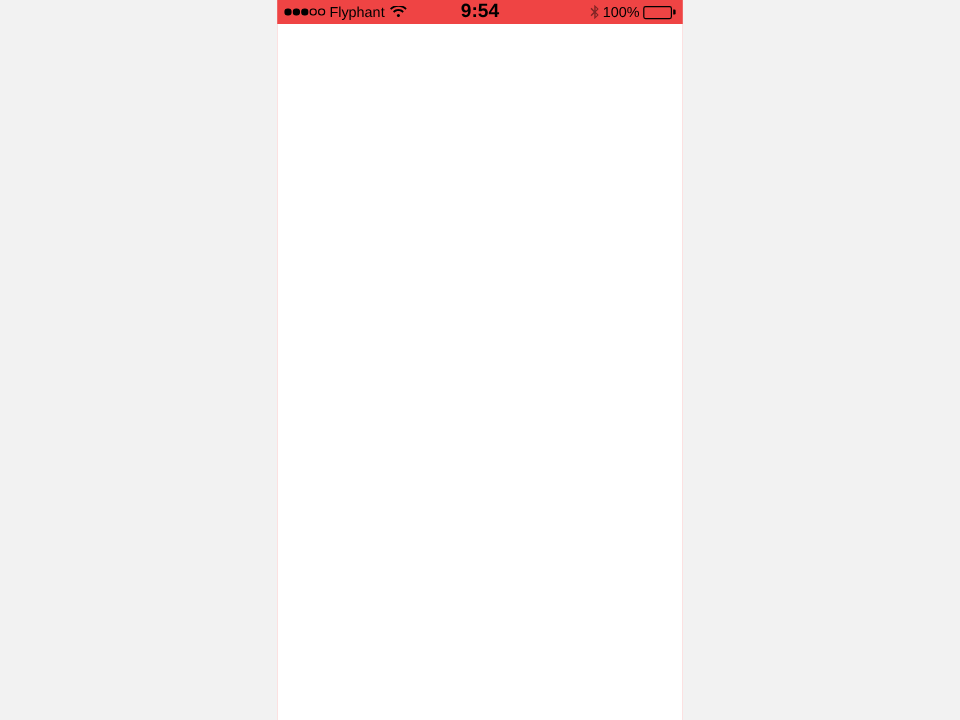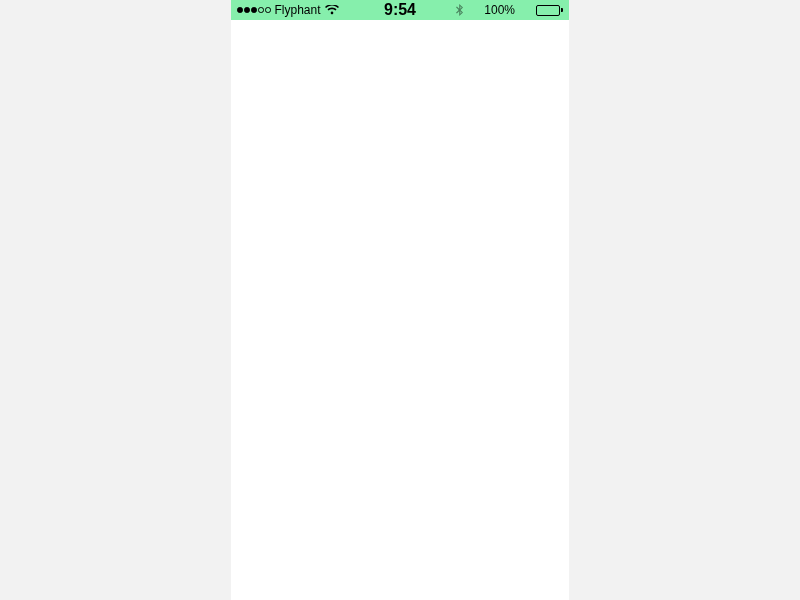--- a/index.html
+++ b/index.html
@@ -7,21 +7,21 @@
     body {
       background: #f2f2f2;
       display: flex;
       justify-content: center;
       align-items: flex-start;
       font-family: -apple-system, "Helvetica Neue", Helvetica, Arial, sans-serif;
     }
     .phone {
       width: 338px;
       height: 600px;
-      background: #86efac;
+      background: #ef4444;
       position: relative;
     }
     .status-bar {
       height: 20px;
       width: 100%;
       display: flex;
       align-items: center;
       justify-content: space-between;
       padding: 0 6px;
       font-size: 12px;
@@ -53,21 +53,21 @@
     .status-center {
       position: absolute;
       left: 50%;
       transform: translateX(-50%);
       font-size: 16px;
       font-weight: 600;
     }
     .status-right {
       display: flex;
       align-items: center;
-      gap: 21px;
+      gap: 3px;
       text-align: center;
     }
     .bluetooth-icon { opacity: 0.45; line-height: 0; }
     .battery-pct { font-size: 12px; }
     .battery {
       display: flex;
       align-items: center;
     }
     .battery-body {
       width: 24px;

